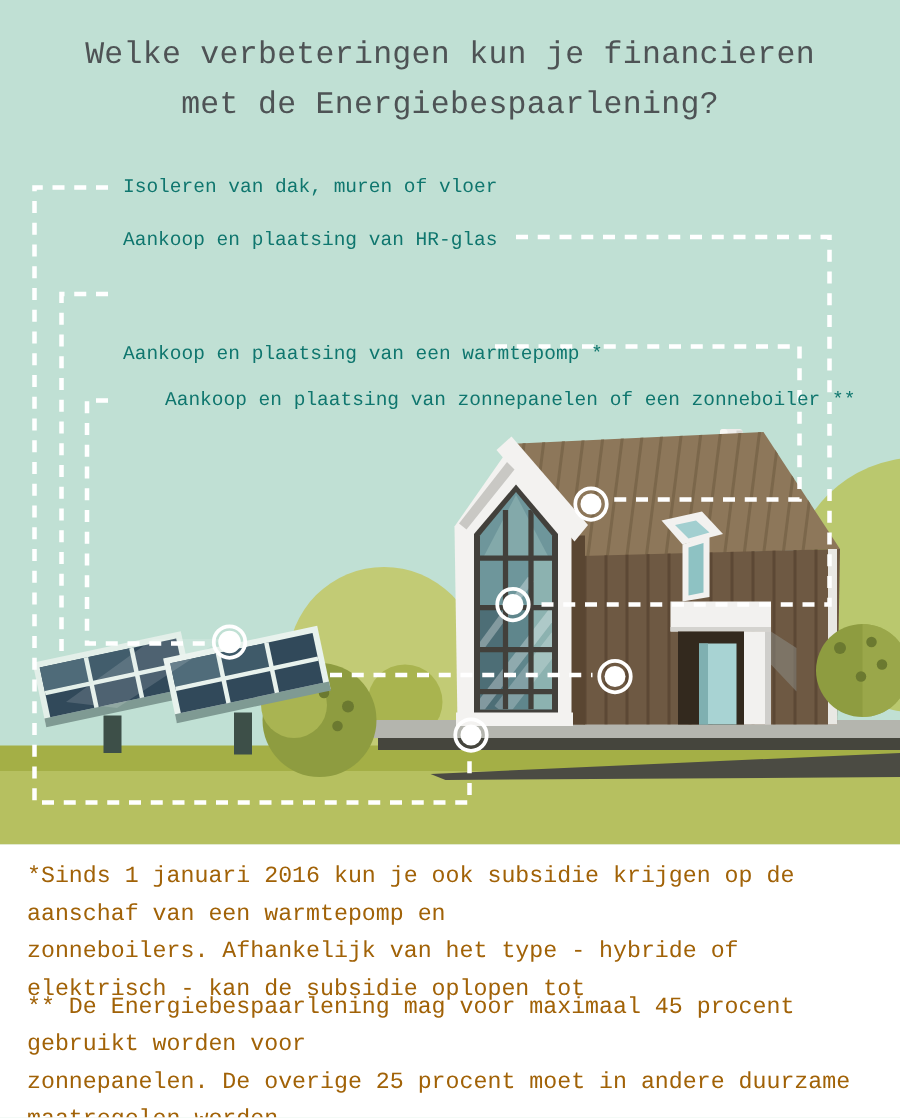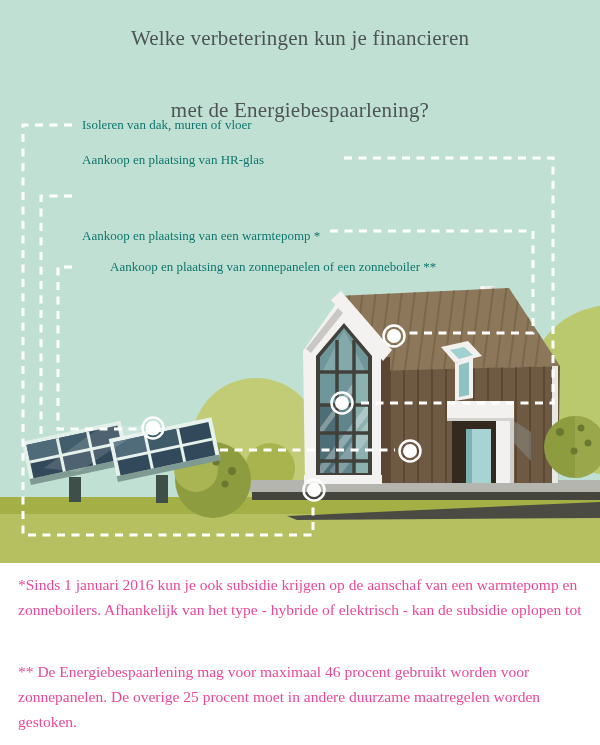--- a/index.html
+++ b/index.html
@@ -1,25 +1,25 @@
 <!DOCTYPE html>
 <html><head>
 <meta charset="utf-8">
 <style>
   html,body{margin:0;padding:0;background:#ffffff;}
   #page{position:relative;width:600px;height:745px;overflow:hidden;background:#ffffff;
-        font-family:Liberation Serif, serif;}
+        font-family:Liberation Mono, monospace;}
   #illustration{position:absolute;left:0;top:0;width:600px;height:563px;}
   .title{position:absolute;left:0;width:600px;text-align:center;color:#4e5355;
          font-size:21px;font-weight:500;letter-spacing:0.2px;}
   #title-line1{top:26px;}
-  #title-line2{top:59px;margin-top:39px;}
+  #title-line2{top:59px;}
   .item{position:absolute;left:82px;height:20px;line-height:20px;color:#0f766e;font-size:13px;white-space:nowrap;}
   #item-0{top:115px;} #item-1{top:150px;text-align:center;} #item-2{top:186px;margin-top:40px;} #item-3{top:221px;} #item-4{top:257px;margin-left:28px;}
-  .footnote{position:absolute;left:18px;width:575px;color:#ec4899;font-size:15.5px;line-height:25px;}
+  .footnote{position:absolute;left:18px;width:575px;color:#a16207;font-size:15.5px;line-height:25px;}
   #footnote-1{top:572px;} #footnote-2{top:659px;}
 </style>
 </head>
 <body>
 
 <div id="page">
 
   <svg id="illustration" viewBox="0 0 600 563" xmlns="http://www.w3.org/2000/svg">
     <defs>
       <clipPath id="roofClip">
@@ -215,18 +215,18 @@
   <div class="item" id="item-0">Isoleren van dak, muren of vloer</div>
   <div class="item" id="item-1">Aankoop en plaatsing van HR-glas</div>
   <div class="item" id="item-2">Aankoop en plaatsing van een warmtepomp *</div>
   <div class="item" id="item-4">Aankoop en plaatsing van zonnepanelen of een zonneboiler **</div>
 
   <div class="footnote" id="footnote-1">
     <div>*Sinds 1 januari 2016 kun je ook subsidie krijgen op de aanschaf van een warmtepomp en</div>
     <div>zonneboilers. Afhankelijk van het type - hybride of elektrisch - kan de subsidie oplopen tot</div>
   </div>
   <div class="footnote" id="footnote-2">
-    <div>** De Energiebespaarlening mag voor maximaal 46 procent gebruikt worden voor</div>
+    <div>** De Energiebespaarlening mag voor maximaal 45 procent gebruikt worden voor</div>
     <div>zonnepanelen. De overige 25 procent moet in andere duurzame maatregelen worden</div>
     <div>gestoken.</div>
   </div>
 
 </div>
 
 </body></html>

